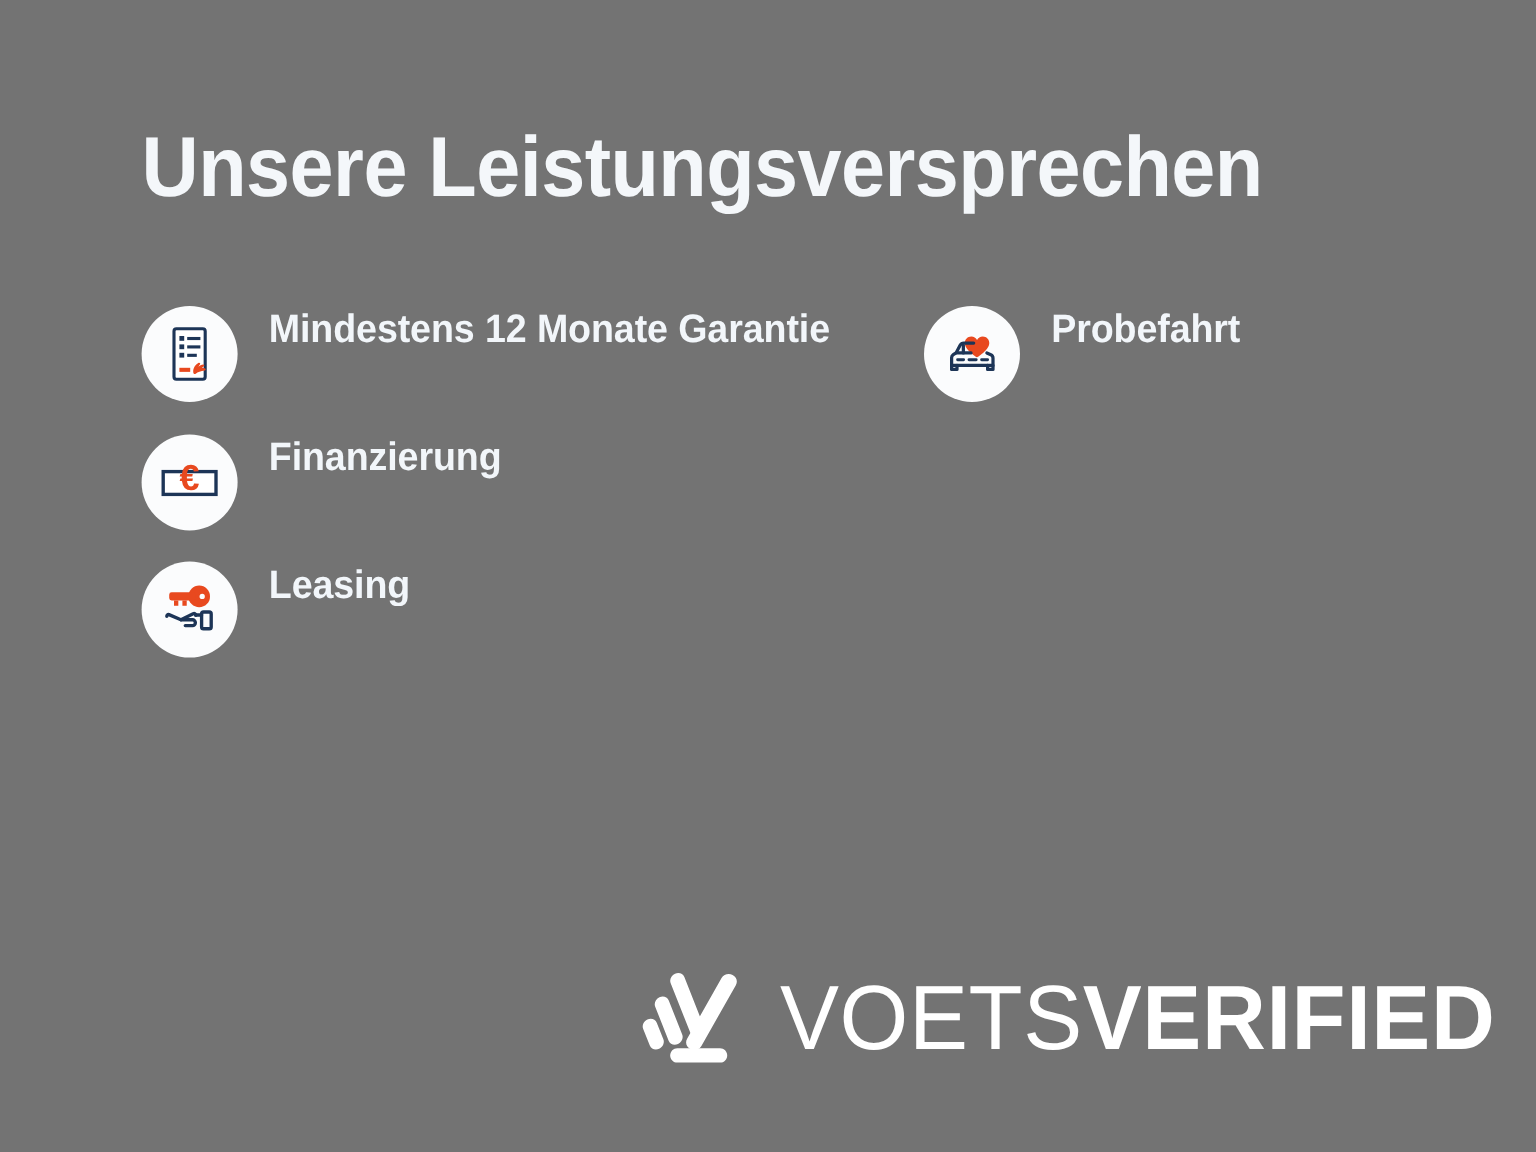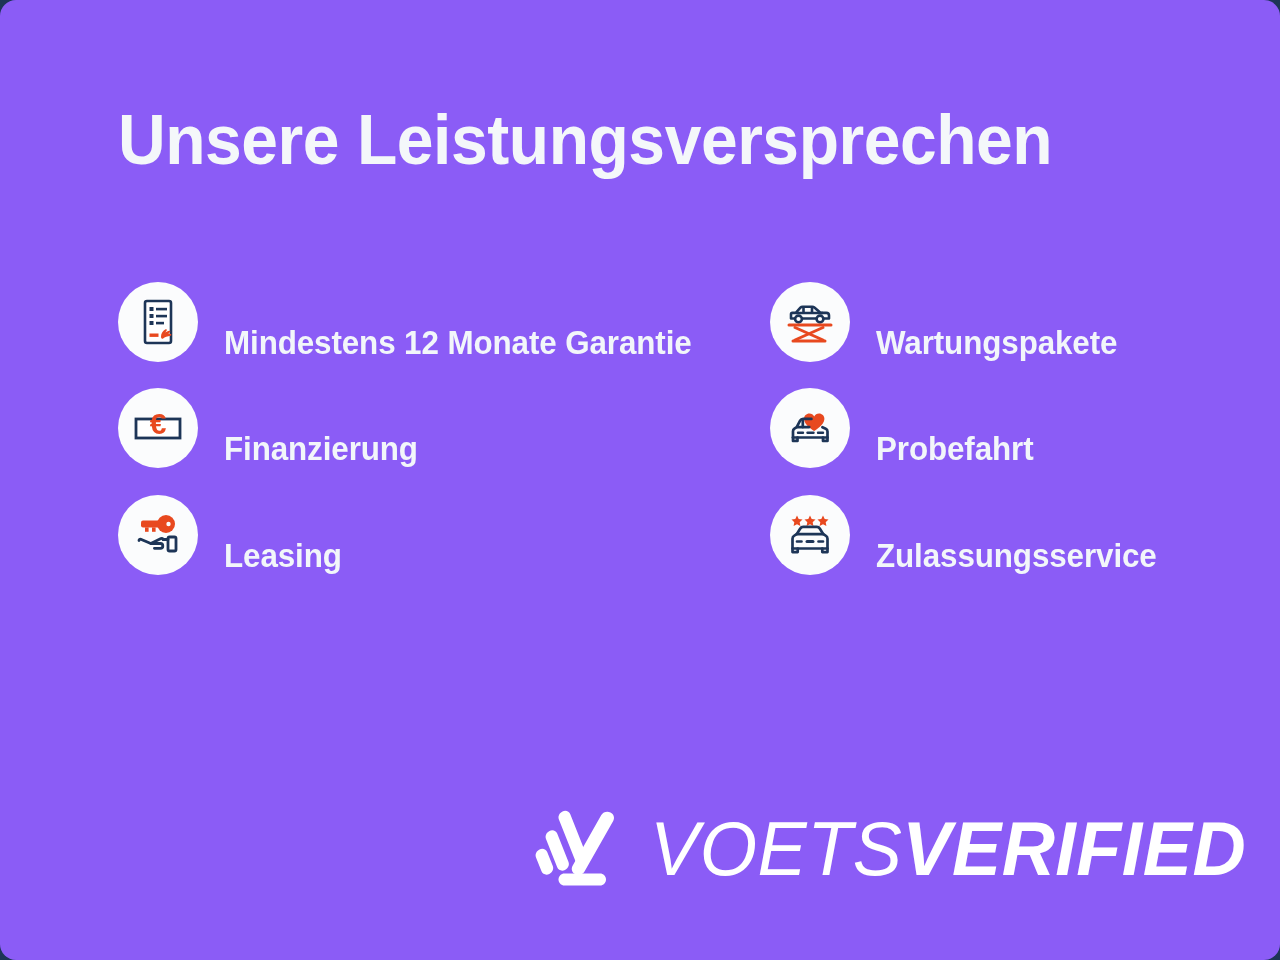--- a/index.html
+++ b/index.html
@@ -8,22 +8,21 @@
     font-family:"Liberation Sans", sans-serif;
   }
   body {
     background:#1d3557;
     position:relative;
     overflow:hidden;
   }
   .stage {
     position:absolute;
     inset:0;
-    background:#8b5cf6;
-    border-radius:16px;
+    background:#737373;
   }
 
   
   .page-title {
     position:absolute;
     left:118px;
     top:104px;
     width:1060px;
     color:#f4f7fa;
     font-size:71px;
@@ -44,21 +43,21 @@
   .col {
     position:absolute;
     top:0;
   }
   .col-left  { left:118px; width:640px; }
   .col-right { left:770px; width:500px; }
 
   .feature {
     height:106.5px;
     display:flex;
-    align-items:flex-end;
+    align-items:flex-start;
   }
   .badge {
     width:80px; height:80px;
     min-width:80px;
     border-radius:50%;
     background:#fbfcfd;
     display:flex;
     align-items:center;
     justify-content:center;
     position:relative;
@@ -76,21 +75,20 @@
   }
 
   
   .logo {
     position:absolute;
     left:534px;
     top:798px;
     display:flex;
     align-items:center;
     height:102px;
-    font-style:italic;
   }
   .logo-mark { width:92px; height:92px; }
   .logo-text {
     margin-left:24px;
     font-size:76px;
     line-height:1;
     color:#ffffff;
     white-space:nowrap;
     letter-spacing:0.5px;
     transform:scaleX(0.97);
@@ -154,77 +152,40 @@
             <path d="M32 31.5h5" fill="none" stroke="#1d3557" stroke-width="2.8" stroke-linecap="round"></path>
           </svg>
         </div>
         <span class="feature-label">Leasing</span>
       </div>
 
     </div>
 
     <div class="col col-right">
 
-      <div class="feature">
-        <div class="badge">
-          <svg width="54" height="54" viewBox="0 0 54 54">
-            <g fill="none" stroke="#1d3557" stroke-width="2.6" stroke-linejoin="round">
-              <path d="M8 23.5v-4.2c0-.8.6-1.4 1.4-1.4h3.4l4.6-5.2c.6-.7 1.4-1 2.3-1h9.5c.9 0 1.8.4 2.5 1l6 5.2h5.6c1.5 0 2.7 1.2 2.7 2.7v2.9z"></path>
-              <path d="M20.5 12v6M29 12.5V18M13 18h27"></path>
-            </g>
-            <circle cx="15.5" cy="24" r="3.4" fill="#ffffff" stroke="#1d3557" stroke-width="2.6"></circle>
-            <circle cx="37" cy="24" r="3.4" fill="#ffffff" stroke="#1d3557" stroke-width="2.6"></circle>
-            <g stroke="#e8491f" stroke-width="3" stroke-linecap="round">
-              <path d="M6 30h42"></path>
-              <path d="M12 32.5 40 45M40 32.5 12 45"></path>
-              <path d="M10 46h32"></path>
-            </g>
-          </svg>
-        </div>
-        <span class="feature-label">Wartungspakete</span>
-      </div>
 
       <div class="feature">
         <div class="badge">
           <svg width="54" height="54" viewBox="0 0 54 54">
             <path d="M36 12.5c-2.1 0-3.9 1.2-4.8 2.9-.9-1.7-2.7-2.9-4.8-2.9-3 0-5.4 2.4-5.4 5.4 0 6 10.2 12 10.2 12s10.2-6 10.2-12c0-3-2.4-5.4-5.4-5.4z" fill="#e8491f"></path>
             <g fill="none" stroke="#1d3557" stroke-width="2.7" stroke-linejoin="round" stroke-linecap="round">
               <path d="M10 36.5v-6.3c0-1 .5-2 1.4-2.6l2.3-1.5 3.4-6.4c.6-1.1 1.7-1.8 3-1.8h8.3"></path>
               <path d="M10 36.5h34.5v-6c0-1.2-.7-2.3-1.8-2.8l-3.3-1.5"></path>
               <path d="M14.2 26.1h12"></path>
               <path d="M19.8 19.9v6.2"></path>
               <path d="M10 36.5v3.4h4.5v-3.4M40 36.5v3.4h4.5v-3.4"></path>
               <path d="M15 31.8h5M35 31.8h5" stroke-width="2.4"></path>
               <path d="M24.5 31.8h6" stroke-width="2.4"></path>
             </g>
           </svg>
         </div>
         <span class="feature-label">Probefahrt</span>
       </div>
 
 
-      <div class="feature">
-        <div class="badge">
-          <svg width="54" height="54" viewBox="0 0 54 54">
-            <g fill="#e8491f">
-              <path d="M14 7.5l1.7 3.5 3.8.5-2.8 2.7.7 3.8-3.4-1.8-3.4 1.8.7-3.8-2.8-2.7 3.8-.5z"></path>
-              <path d="M27 7.5l1.7 3.5 3.8.5-2.8 2.7.7 3.8-3.4-1.8-3.4 1.8.7-3.8-2.8-2.7 3.8-.5z"></path>
-              <path d="M40 7.5l1.7 3.5 3.8.5-2.8 2.7.7 3.8-3.4-1.8-3.4 1.8.7-3.8-2.8-2.7 3.8-.5z"></path>
-            </g>
-            <g fill="none" stroke="#1d3557" stroke-width="2.7" stroke-linejoin="round" stroke-linecap="round">
-              <path d="M9.5 40.5v-9.8c0-1.3.7-2.5 1.8-3.1l2.4-1.4 3.4-5.5c.7-1.1 1.9-1.8 3.2-1.8h13.4c1.3 0 2.5.7 3.2 1.8l3.4 5.5 2.4 1.4c1.1.6 1.8 1.8 1.8 3.1v9.8z"></path>
-              <path d="M13.7 26.2h26.6"></path>
-              <path d="M9.5 40.5v3.6h5.2v-3.6M39.3 40.5v3.6h5.2v-3.6"></path>
-              <path d="M14 33.5h4.5M35.5 33.5h4.5"></path>
-              <path d="M24 33.5h6" stroke-width="3"></path>
-            </g>
-          </svg>
-        </div>
-        <span class="feature-label">Zulassungsservice</span>
-      </div>
     </div>
   </div>
 
   <div class="logo">
     <svg class="logo-mark" viewBox="0 0 92 92">
       <g fill="#ffffff">
         <path d="M28.5 8.5c3.1-1.5 6.6-.3 7.8 2.7l17.6 44.6c1.2 3-.4 6.4-3.5 7.9-3.1 1.5-6.6.3-7.8-2.7L24.9 16.4c-1.2-3 .4-6.4 3.6-7.9z"></path>
         <path d="M76.5 9.5c3.3 1.6 4.5 5.4 2.7 8.5L50.5 68.6c-1.8 3.1-5.9 4.2-9.2 2.6-3.3-1.6-4.5-5.4-2.7-8.5L67.3 12.1c1.8-3.1 5.9-4.2 9.2-2.6z"></path>
         <path d="M15.5 28c3.1-1.5 6.6-.3 7.8 2.7l11.2 28.4c1.2 3-.4 6.4-3.5 7.9-3.1 1.5-6.6.3-7.8-2.7L12 35.9c-1.2-3 .4-6.4 3.5-7.9z"></path>
         <path d="M5.5 46.5c3.1-1.5 6.6-.3 7.8 2.7l5.5 13.9c1.2 3-.4 6.4-3.5 7.9-3.1 1.5-6.6.3-7.8-2.7L2 54.4c-1.2-3 .4-6.4 3.5-7.9z"></path>

